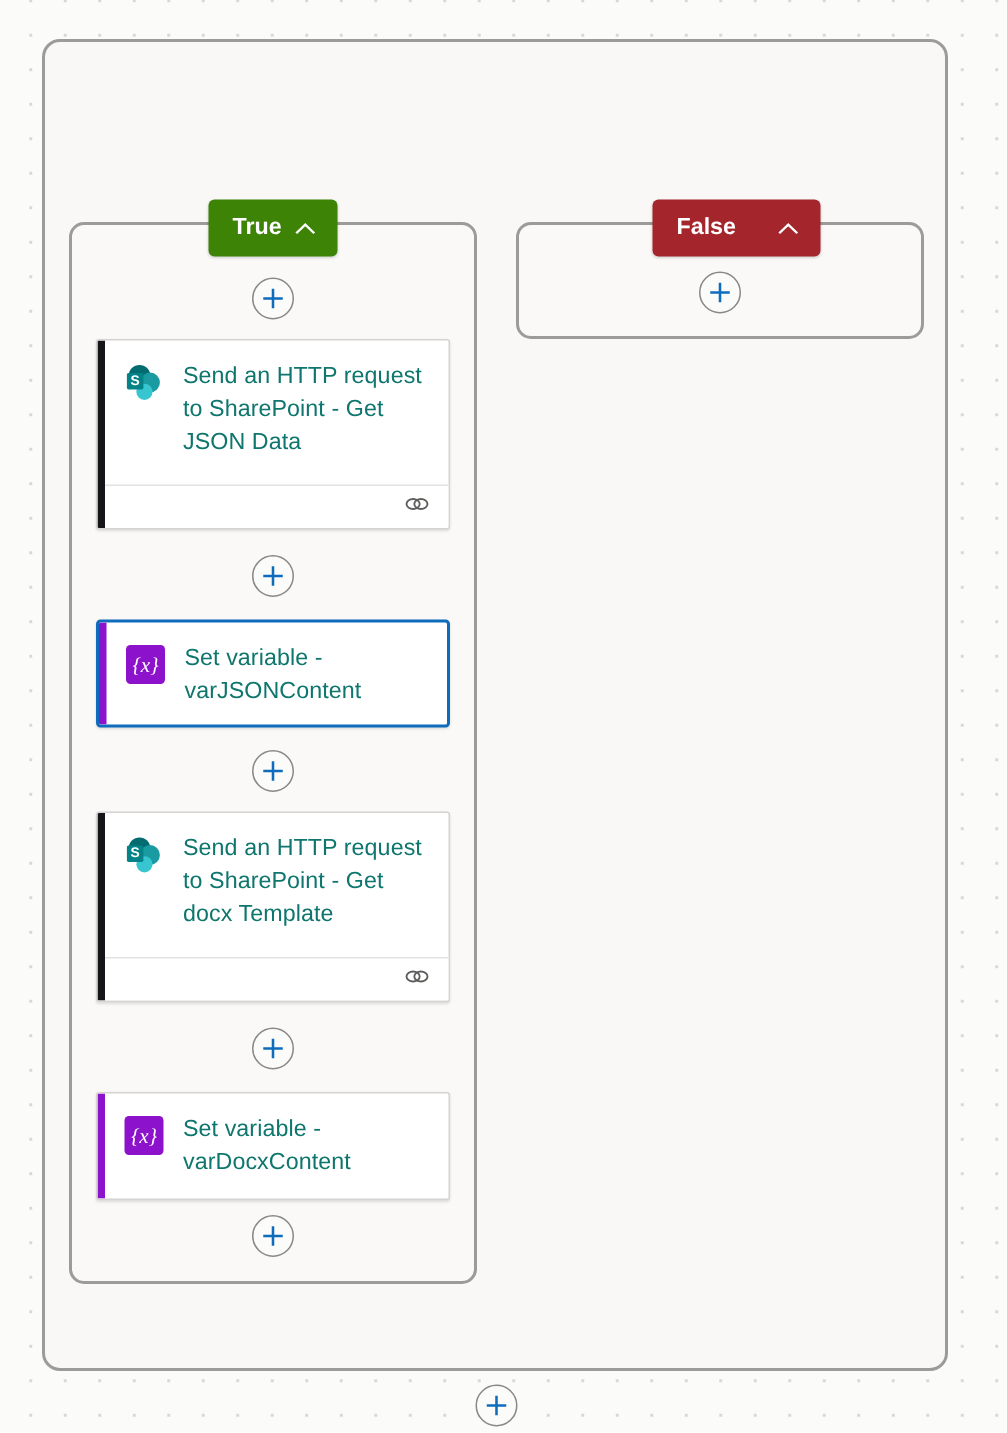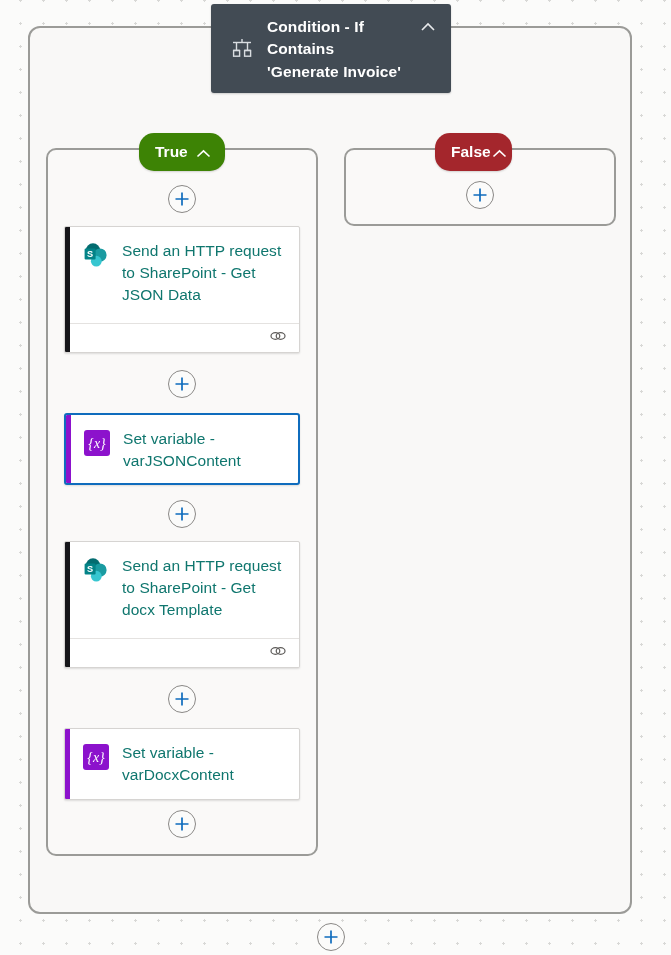--- a/index.html
+++ b/index.html
@@ -106,21 +106,21 @@
     right: 14px;
     top: 16px;
     width: 18px;
     height: 14px;
   }
 
   
   .branch-pill {
     position: absolute;
     height: 38px;
-    border-radius: 15px;
+    border-radius: 4px;
     display: flex;
     align-items: center;
     z-index: 7;
     box-shadow: 0 1px 2px rgba(0,0,0,0.16);
   }
   .branch-pill .pill-label {
     color: #ffffff;
     font-size: 15.5px;
     font-weight: bold;
     margin-left: 16px;
@@ -133,21 +133,21 @@
   }
   #true-pill {
     left: 139px;
     top: 133px;
     width: 86px;
     background: #3d8305;
   }
   #false-pill {
     left: 435px;
     top: 133px;
-    width: 77px;
+    width: 112px;
     background: #a4262c;
   }
 
   
   .action-card {
     position: absolute;
     background: #ffffff;
     border: 1px solid #d6d4d2;
     border-radius: 2px;
     box-sizing: border-box;
@@ -260,44 +260,20 @@
       <path d="M178 534 L186 534 L182 542 Z"></path>
       <path d="M178 721 L186 721 L182 729 Z"></path>
     </g>
   </svg>
 
   <div class="scope-outer"></div>
 
   <div class="branch-box" id="true-box"></div>
   <div class="branch-box" id="false-box"></div>
 
-  <div id="condition-node">
-    <span class="cond-icon">
-      <svg width="26" height="26" viewBox="0 0 26 26" xmlns="http://www.w3.org/2000/svg">
-        <g stroke="#d9dde1" stroke-width="1.4" fill="none">
-          <line x1="4" y1="6.5" x2="22" y2="6.5"></line>
-          <line x1="13" y1="3" x2="13" y2="6.5"></line>
-          <line x1="7.5" y1="6.5" x2="7.5" y2="14"></line>
-          <line x1="18.5" y1="6.5" x2="18.5" y2="14"></line>
-          <line x1="4.2" y1="14.3" x2="10.8" y2="14.3"></line>
-          <line x1="15.2" y1="14.3" x2="21.8" y2="14.3"></line>
-          <rect x="4.6" y="14.6" width="6" height="5.6"></rect>
-          <rect x="15.6" y="14.6" width="6" height="5.6"></rect>
-        </g>
-      </svg>
-    </span>
-    <div class="cond-title">Condition - If
-Contains
-'Generate Invoice'</div>
-    <span class="chevron">
-      <svg width="18" height="14" viewBox="0 0 18 14" xmlns="http://www.w3.org/2000/svg">
-        <path d="M3 10 L9 4 L15 10" fill="none" stroke="#e8eaec" stroke-width="1.6"></path>
-      </svg>
-    </span>
-  </div>
 
   <div class="branch-pill" id="true-pill">
     <span class="pill-label">True</span>
     <span class="chevron">
       <svg width="17" height="12" viewBox="0 0 17 12" xmlns="http://www.w3.org/2000/svg">
         <path d="M2.5 8.5 L8.5 2.8 L14.5 8.5" fill="none" stroke="#ffffff" stroke-width="1.6"></path>
       </svg>
     </span>
   </div>
 

